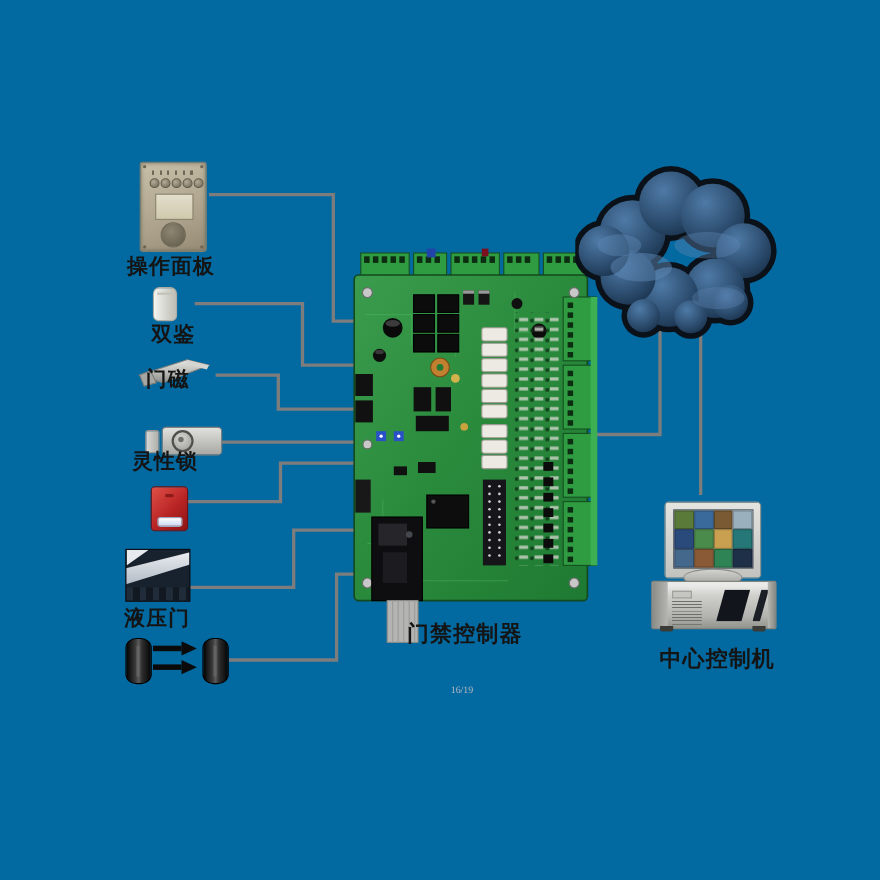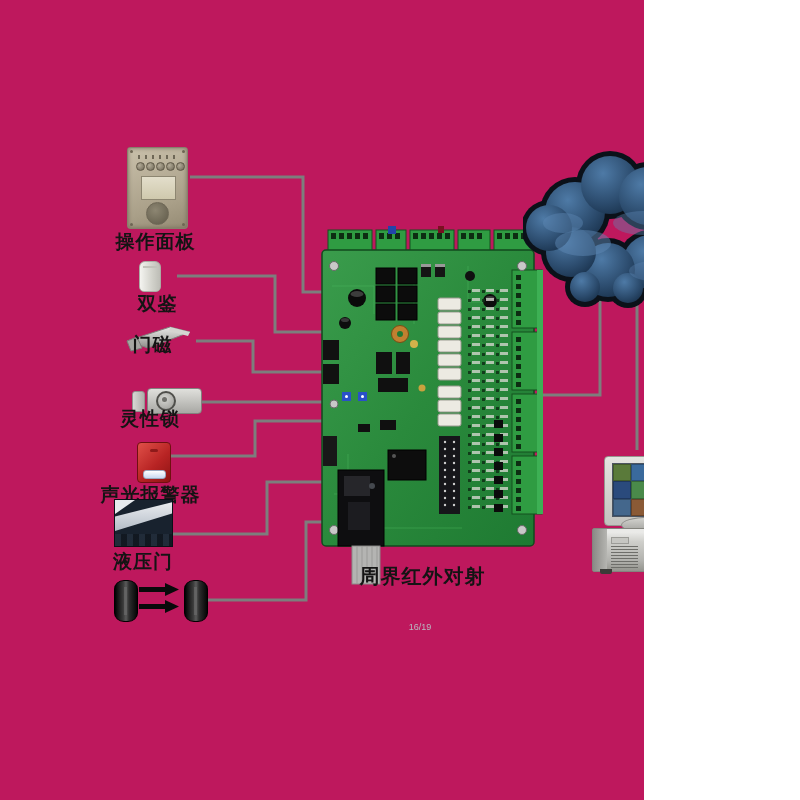--- a/index.html
+++ b/index.html
@@ -1,17 +1,17 @@
 <!DOCTYPE html>
 <html><head>
 <meta charset="utf-8">
 <style>
   html,body{margin:0;padding:0;background:#ffffff;}
-  #canvas{position:relative;width:644px;height:800px;background:#be185d;overflow:hidden;
-          font-family:Liberation Sans, sans-serif;}
+  #canvas{position:relative;width:800px;height:800px;background:#0369a1;overflow:hidden;
+          font-family:Liberation Serif, serif;}
   .abs{position:absolute;}
   .label{position:absolute;font-weight:bold;color:#141414;font-size:19px;
          text-align:center;white-space:nowrap;letter-spacing:1px;}
   
   .cpanel{left:127px;top:147px;width:59px;height:80px;
           background:linear-gradient(160deg,#c9c0aa,#a99f88 70%,#958b74);
           border:1px solid #87806c;border-radius:3px;box-shadow:inset 0 0 4px #746c58;}
   .cp-holes{position:absolute;left:10px;top:7px;width:38px;height:4px;
             background:repeating-linear-gradient(90deg,#6e6756 0 2px,transparent 2px 7px);}
   .cp-btn{position:absolute;top:14px;width:7px;height:7px;border-radius:50%;
@@ -145,21 +145,20 @@
     <div class="el-strike"></div>
     <div class="el-body"></div>
     <div class="el-cyl"></div>
   </div>
   <div class="label" style="left:105px;top:406px;width:90px;">灵性锁</div>
 
   <div class="abs alarm">
     <div class="al-dot"></div>
     <div class="al-strobe"></div>
   </div>
-  <div class="label" style="left:98px;top:482px;width:105px;">声光报警器</div>
 
   <div class="abs hdoor">
     <div class="hd-corner"></div>
     <div class="hd-band"></div>
     <div class="hd-floor"></div>
   </div>
   <div class="label" style="left:112px;top:549px;width:62px;">液压门</div>
 
   <div class="abs irpost" style="left:114px;top:580px;"></div>
   <div class="abs irpost" style="left:184px;top:580px;"></div>
@@ -369,21 +368,21 @@
         <line x1="39" y1="322" x2="39" y2="360"></line>
           <line x1="44" y1="322" x2="44" y2="360"></line>
         <line x1="49" y1="322" x2="49" y2="360"></line>
           <line x1="54" y1="322" x2="54" y2="360"></line>
         <line x1="59" y1="322" x2="59" y2="360"></line>
       </g>
       <circle cx="96" cy="120" r="4" fill="#d2b24a"></circle>
         <circle cx="104" cy="164" r="3.5" fill="#caa23e"></circle>
     </g>
   </svg>
-  <div class="label" style="left:355px;top:563px;width:135px;font-size:20px;">周界红外对射</div>
+  <div class="label" style="left:355px;top:563px;width:135px;font-size:20px;">门禁控制器</div>
 
   <svg class="abs" style="left:523px;top:143px;" width="192" height="166" viewBox="0 0 192 166">
     <defs>
       <radialGradient id="cloudg" cx="0.38" cy="0.3" r="0.85">
         <stop offset="0" stop-color="#4e7aa6"></stop>
           <stop offset="0.6" stop-color="#2c4c6e"></stop>
         <stop offset="1" stop-color="#152c45"></stop>
       </radialGradient>
     </defs>
 
@@ -444,15 +443,16 @@
     <div class="ch-left"></div>
     <div class="ch-badge"></div>
     <div class="ch-vent" style="left:18px;top:17px;"></div>
     <div class="ch-vent" style="left:18px;top:29px;"></div>
     <div class="ch-dark1"></div>
     <div class="ch-dark2"></div>
     <div class="ch-rail"></div>
   </div>
   <div class="abs ch-foot" style="left:600px;top:569px;"></div>
   <div class="abs ch-foot" style="left:684px;top:569px;"></div>
+  <div class="label" style="left:593px;top:585px;width:118px;font-size:20px;">中心控制机</div>
 
   <div class="label pagenum">16/19</div>
 </div>
 
 </body></html>

